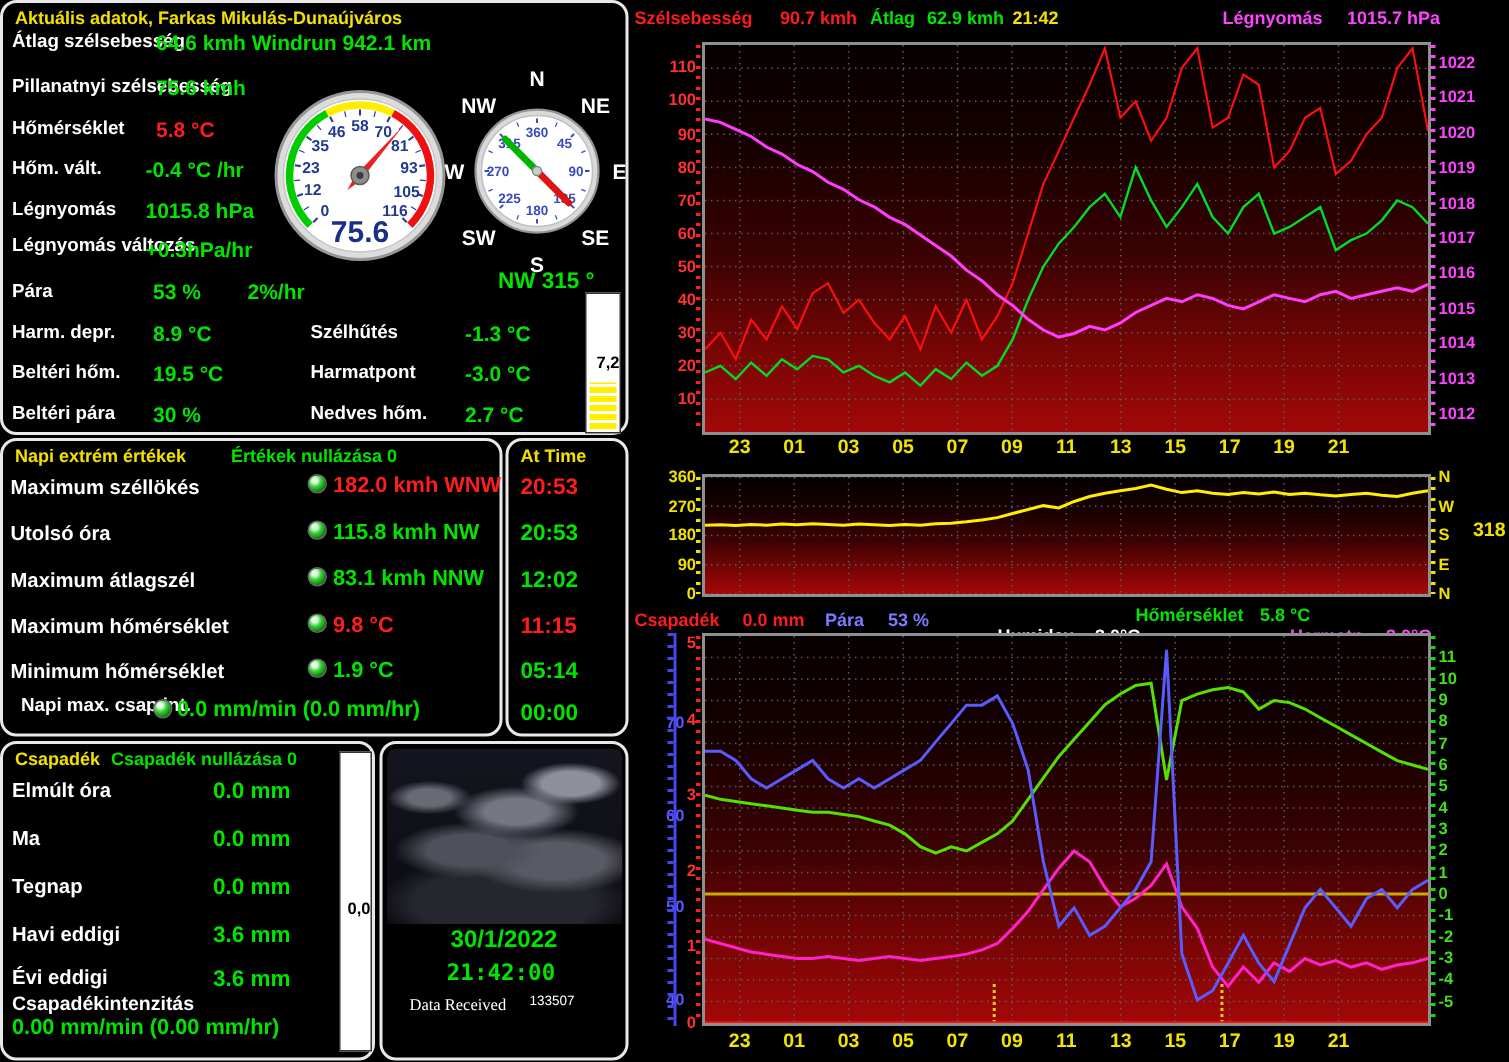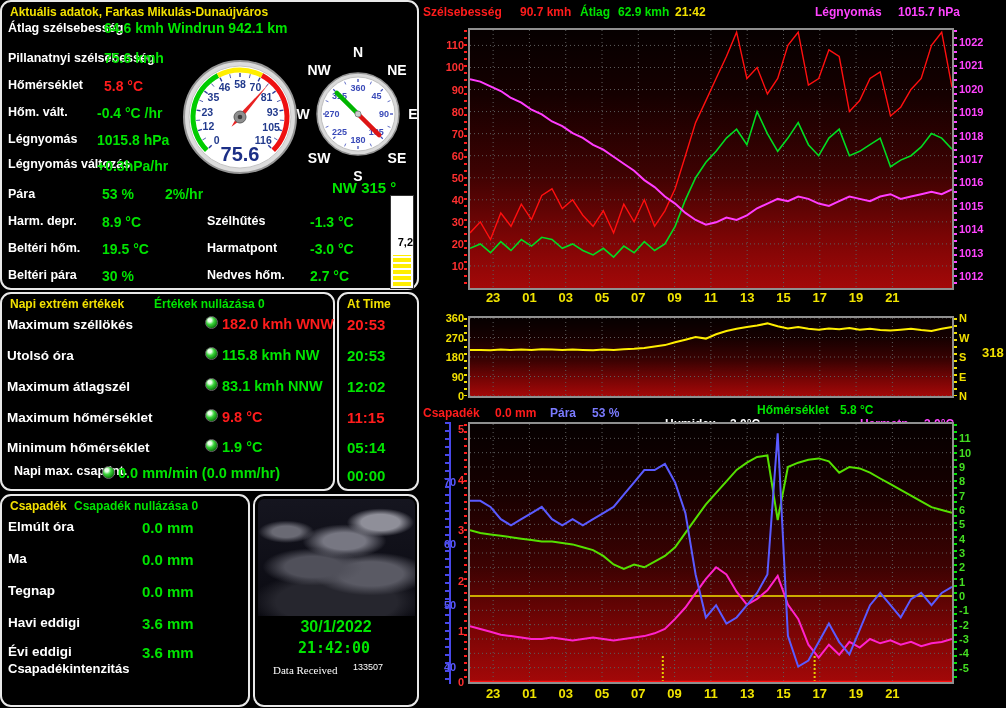--- a/index.html
+++ b/index.html
@@ -232,21 +232,26 @@
     <div class="abs lbl" style="left:6px;top:56px;font-size:13.5px;">Ma</div>
     <div class="abs g" style="left:140px;top:55px;font-size:15px;">0.0 mm</div>
     <div class="abs lbl" style="left:6px;top:88px;font-size:13.5px;">Tegnap</div>
     <div class="abs g" style="left:140px;top:87px;font-size:15px;">0.0 mm</div>
     <div class="abs lbl" style="left:6px;top:120px;font-size:13.5px;">Havi eddigi</div>
     <div class="abs g" style="left:140px;top:119px;font-size:15px;">3.6 mm</div>
     <div class="abs lbl" style="left:6px;top:149px;font-size:13.5px;">Évi eddigi</div>
     <div class="abs g" style="left:140px;top:148px;font-size:15px;">3.6 mm</div>
 
     <div class="abs lbl" style="left:6px;top:166px;font-size:13px;">Csapadékintenzitás</div>
-
+    <div class="abs g" style="left:6px;top:181px;font-size:14.5px;">0.00 mm/min (0.00 mm/hr)</div>
+
+    <div class="vbar" style="left:224px;top:5px;width:22px;height:200px;">
+      <div class="fill" id="bar2-fill" style="height: 0px;"></div>
+      <div class="bv" style="top:98px;">0,0</div>
+    </div>
   </div>
 
   <div class="panel" style="left:253px;top:494px;width:166px;height:213px;">
     <div id="camimg"></div>
     <div class="abs g" style="left:0;top:122px;width:162px;text-align:center;font-size:16px;">30/1/2022</div>
     <div class="abs g" style="left:0;top:143px;width:158px;text-align:center;font-size:15px;font-family:'DejaVu Sans Mono',monospace;">21:42:00</div>
     <div class="abs w" style="left:18px;top:168px;font-size:11px;font-weight:normal;font-family:'Liberation Serif',serif;">Data Received</div>
     <div class="abs w" style="left:98px;top:166px;font-size:9px;font-weight:normal;">133507</div>
   </div>
 

